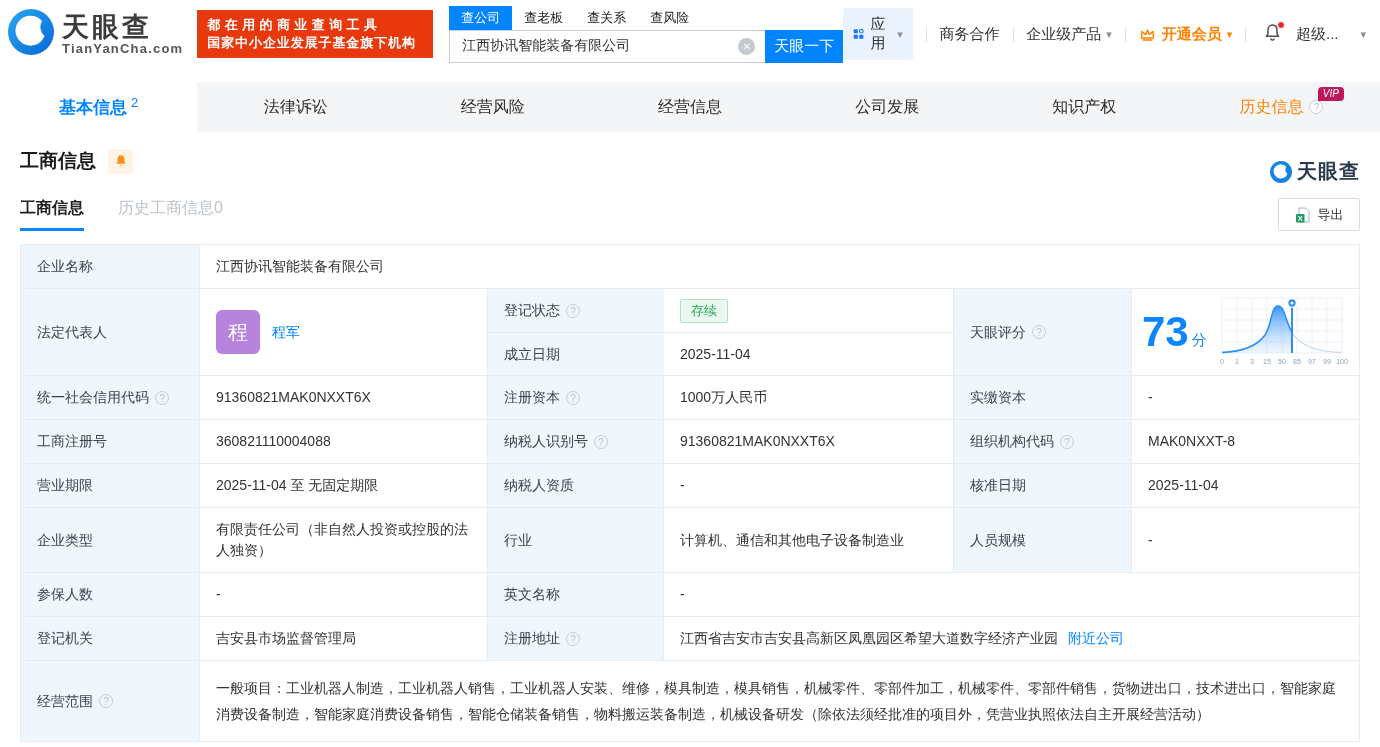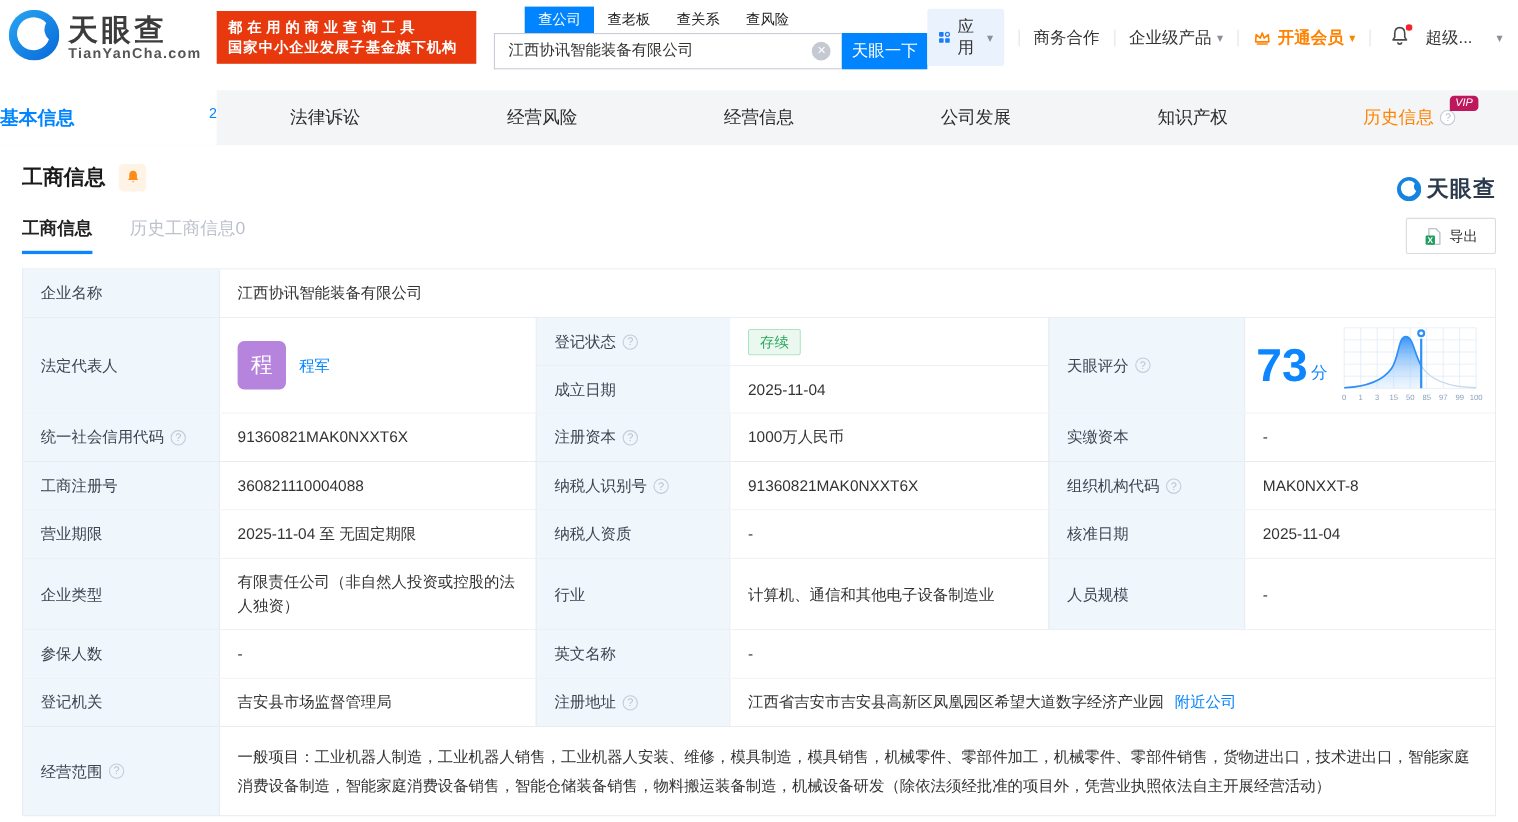--- a/index.html
+++ b/index.html
@@ -12,21 +12,21 @@
   .logo-txt { margin-left:8px; }
   .logo-name { font-size:27px; font-weight:bold; color:#3c3c3c; letter-spacing:3px; line-height:28px;}
   .logo-domain { font-size:13px; font-weight:bold; color:#555; letter-spacing:1.2px; }
   .banner { margin-left:14px; background:#e8380d; color:#fff; width:260px; height:48px;
     padding:6px 10px; display:flex; flex-direction:column; justify-content:center; }
   .banner-l1 { font-size:13px; font-weight:600; letter-spacing:4.4px; line-height:18px; white-space:nowrap;}
   .banner-l2 { font-size:13px; font-weight:600; letter-spacing:0.9px; line-height:18px; white-space:nowrap;}
   .searchbox { margin-left:16px; width:438px; }
   .stabs { display:flex; align-items:flex-end; height:24px; }
   .stab { font-size:13px; color:#222; padding:3px 12px; cursor:pointer; }
-  .stab.active { background:#0084ff; color:#fff;margin-left:28px; }
+  .stab.active { background:#0084ff; color:#fff; }
   .srow { display:flex; height:33px; }
   .sinput-wrap { position:relative; flex:1; }
   .sinput { width:100%; height:33px; border:1px solid #c9ced6; border-right:none;
     padding:0 34px 0 12px; font-size:14px; color:#333; outline:none;
     font-family:"Liberation Sans","DejaVu Sans",sans-serif;}
   .sclear { position:absolute; right:10px; top:8px; width:17px; height:17px; border-radius:50%;
     background:#c5cad2; color:#fff; font-size:10px; line-height:17px; text-align:center; cursor:pointer;}
   .sbtn { width:78px; background:#0084ff; color:#fff; font-size:15px; border:none; cursor:pointer; }
   .topnav { margin-left:auto; display:flex; align-items:center; padding-right:14px; font-size:15px; }
   .nav-sep { width:1px; height:15px; background:#e3e3e3; margin:0 13px; }
@@ -38,21 +38,21 @@
   .vip-nav .caret{ color:#ff8200; }
   .bell-wrap { position:relative; margin:0 4px; cursor:pointer; }
   .bell-dot { position:absolute; top:-2px; right:-3px; width:8px; height:8px; border-radius:50%;
     background:#f5222d; border:1.5px solid #fff; }
   .user-caret { margin-left:22px; }
 
   
   .tabbar { margin-top:14px; height:50px; display:flex; background:#f4f5f6; }
   .tab { flex:1; display:flex; align-items:center; justify-content:center; font-size:16px;
     color:#2b2b2b; cursor:pointer; position:relative; }
-  .tab.active { background:#fff; color:#0084ff; font-weight:bold; font-size:17px;justify-content:space-between; }
+  .tab.active { background:#fff; color:#0084ff; font-weight:bold; font-size:17px; }
   .tab .cnt { font-size:13px; font-weight:normal; margin-left:4px; position:relative; top:-5px; }
   .tab.orange { color:#ff8200; }
   .vip-badge { position:absolute; top:5px; right:36px; background:#be185d; color:#fff;
     font-size:10px; font-weight:normal; font-style:italic; padding:1px 5px 2px;
     border-radius:4px 4px 4px 0; line-height:11px;}
   .qmark { display:inline-block; width:14px; height:14px; border:1px solid #c6ccd8; border-radius:50%;
     color:#b9c0cc; font-size:10px; line-height:13px; text-align:center; margin-left:6px; cursor:pointer;
     background:#fff;}
 
   

